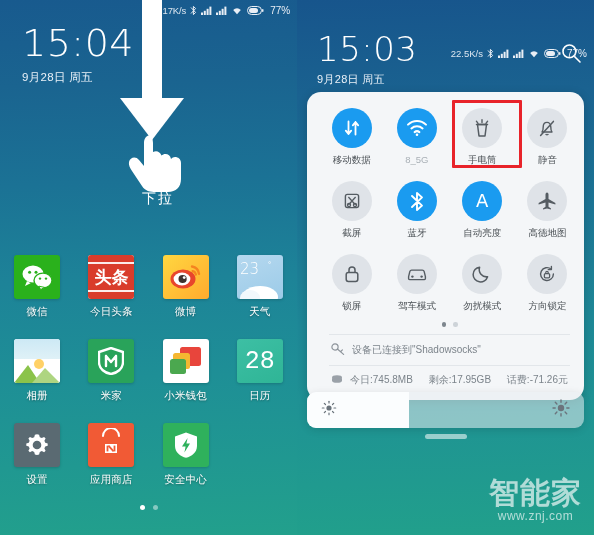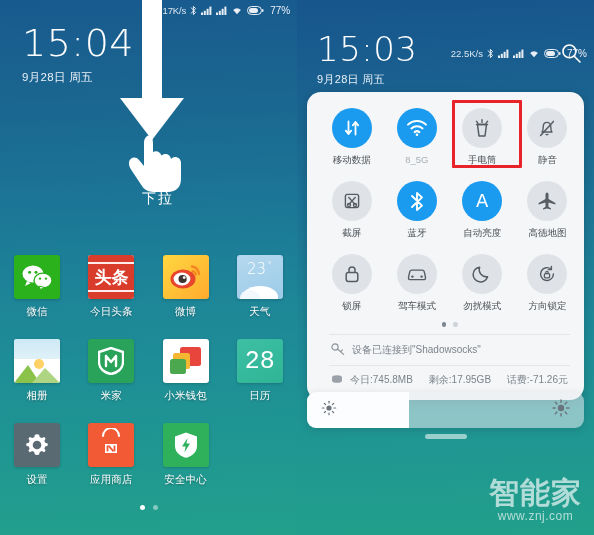--- a/index.html
+++ b/index.html
@@ -310,21 +310,21 @@
             <path d="M23 4.5 a8.6 8.6 0 0 1 7 7.4" stroke="#f5841f" stroke-width="2.4" fill="none" stroke-linecap="round"></path>
             <path d="M23.5 9 a4.4 4.4 0 0 1 3.4 3.7" stroke="#f5841f" stroke-width="2.2" fill="none" stroke-linecap="round"></path>
           </svg>
         </div>
         <span class="app-label">微博</span>
       </div>
 
 
       <div class="app-cell">
         <div class="app-icon" style="background:linear-gradient(160deg,#b5d8ef,#9ccbe8);">
-          <span style="position:absolute;left:10px;top:5px;color:#ffffff;font-size:15px;font-weight:300;font-family:'DejaVu Sans',sans-serif;">23</span>
+          <span style="position:absolute;left:3px;top:5px;color:#ffffff;font-size:15px;font-weight:300;font-family:'DejaVu Sans',sans-serif;">23</span>
           <span style="position:absolute;left:31px;top:5px;color:#ffffff;font-size:8px;">°</span>
           <svg width="46" height="22" viewBox="0 0 46 22" style="position:absolute;left:0;bottom:0;">
             <ellipse cx="23" cy="20" rx="18" ry="11" fill="#ffffff"></ellipse>
             <ellipse cx="13" cy="21" rx="10" ry="8" fill="#f2f8fc"></ellipse>
           </svg>
         </div>
         <span class="app-label">天气</span>
       </div>
 
       <div class="app-cell">

